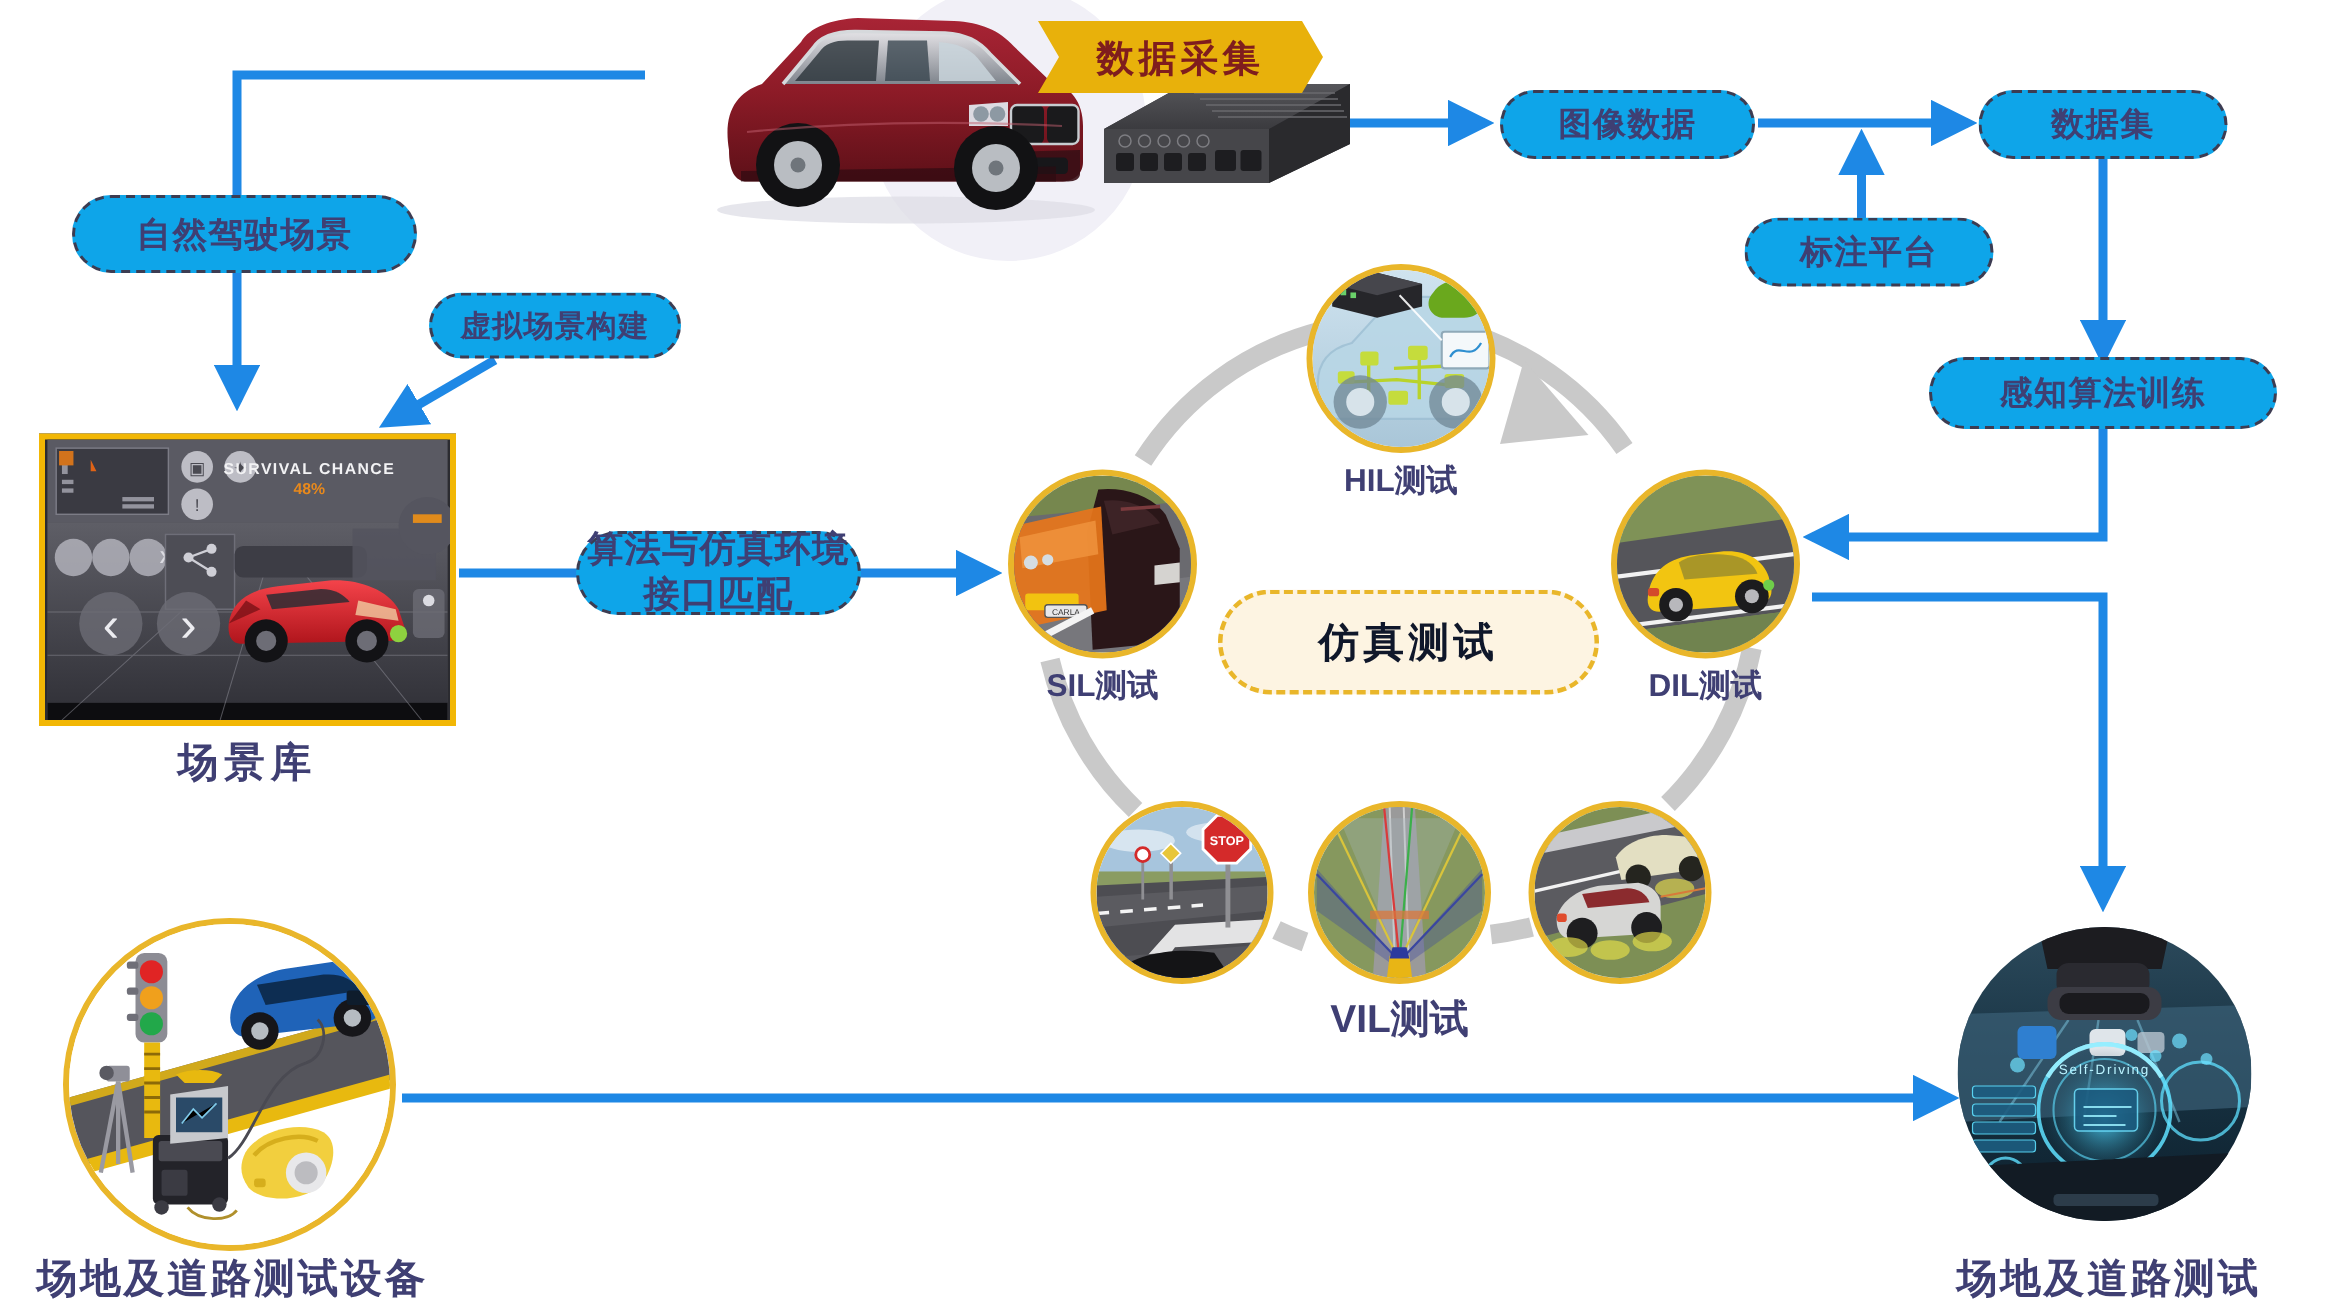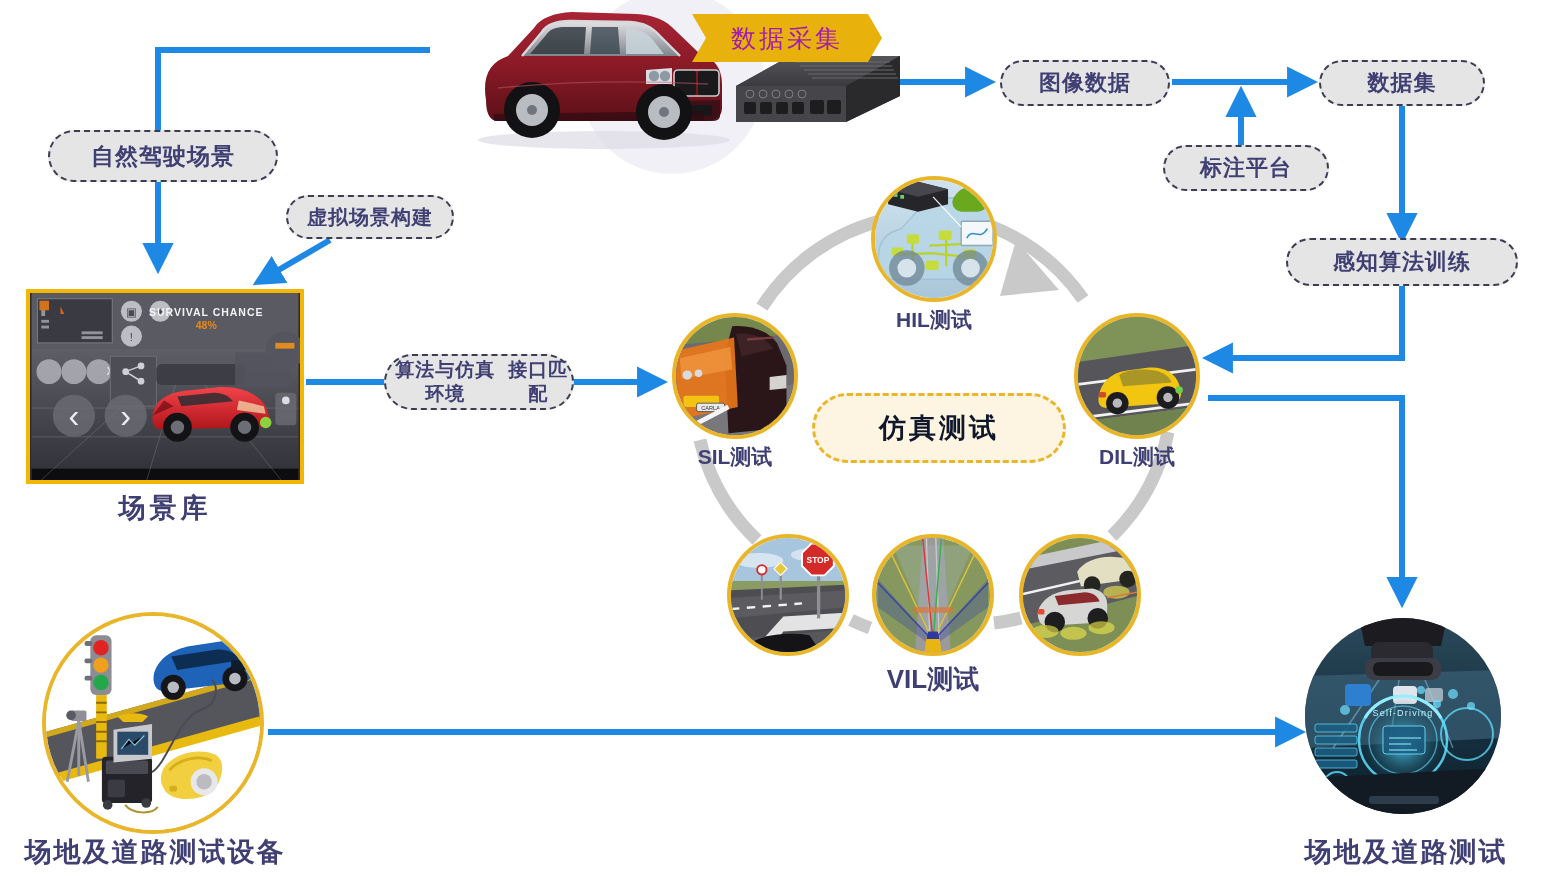--- a/index.html
+++ b/index.html
@@ -3,21 +3,21 @@
 <meta charset="utf-8">
 <style>
   html,body{margin:0;padding:0;background:#ffffff;}
   body{width:1563px;height:876px;position:relative;overflow:hidden;
        font-family:"Liberation Sans","DejaVu Sans",sans-serif;}
   #stage{position:absolute;left:0;top:0;width:1563px;height:876px;}
 
   
   .pill{
     position:absolute;
-    background:#e5e5e5;
+    background:#0ea5e9;
     border:2px dashed #3c3c52;
     border-radius:999px;
     color:#3f3f73;
     font-weight:700;
     display:flex;align-items:center;justify-content:center;
     text-align:center;
     letter-spacing:1px;
     box-sizing:border-box;
     z-index:6;
   }
@@ -47,21 +47,21 @@
 
   
   .banner{
     position:absolute;
     z-index:9;
     display:flex;align-items:center;justify-content:center;
   }
   .banner .bg{position:absolute;inset:0;}
   .banner .txt{
     position:relative;
-    color:#a21caf;font-weight:400;letter-spacing:3px;
+    color:#7f1d1d;font-weight:700;letter-spacing:3px;
     z-index:2;
   }
 
   
   .circ{
     position:absolute;
     border-radius:50%;
     border:4px solid #e9b62a;
     overflow:hidden;
     z-index:6;
@@ -647,20 +647,20 @@
   <div class="pill" style="left:286px;top:195px;width:168px;height:44px;font-size:20px;">虚拟场景构建</div>
 
   <div class="pill" style="left:1000px;top:60px;width:170px;height:46px;font-size:22px;">图像数据</div>
 
   <div class="pill" style="left:1319px;top:60px;width:166px;height:46px;font-size:22px;">数据集</div>
 
   <div class="pill" style="left:1163px;top:145px;width:166px;height:46px;font-size:22px;">标注平台</div>
 
   <div class="pill" style="left:1286px;top:238px;width:232px;height:48px;font-size:22px;">感知算法训练</div>
 
-  <div class="pill two-line" style="left:384px;top:354px;width:190px;height:56px;font-size:19px;">
+  <div class="pill two-line" style="left:384px;top:354px;width:190px;height:56px;font-size:24px;flex-direction:column;">
     <span>算法与仿真环境</span>
     <span>接口匹配</span>
   </div>
 
   <div class="caption" style="left:26px;top:490px;width:278px;font-size:27px;letter-spacing:4px;">场景库</div>
 
 </div>
 
 </body></html>

